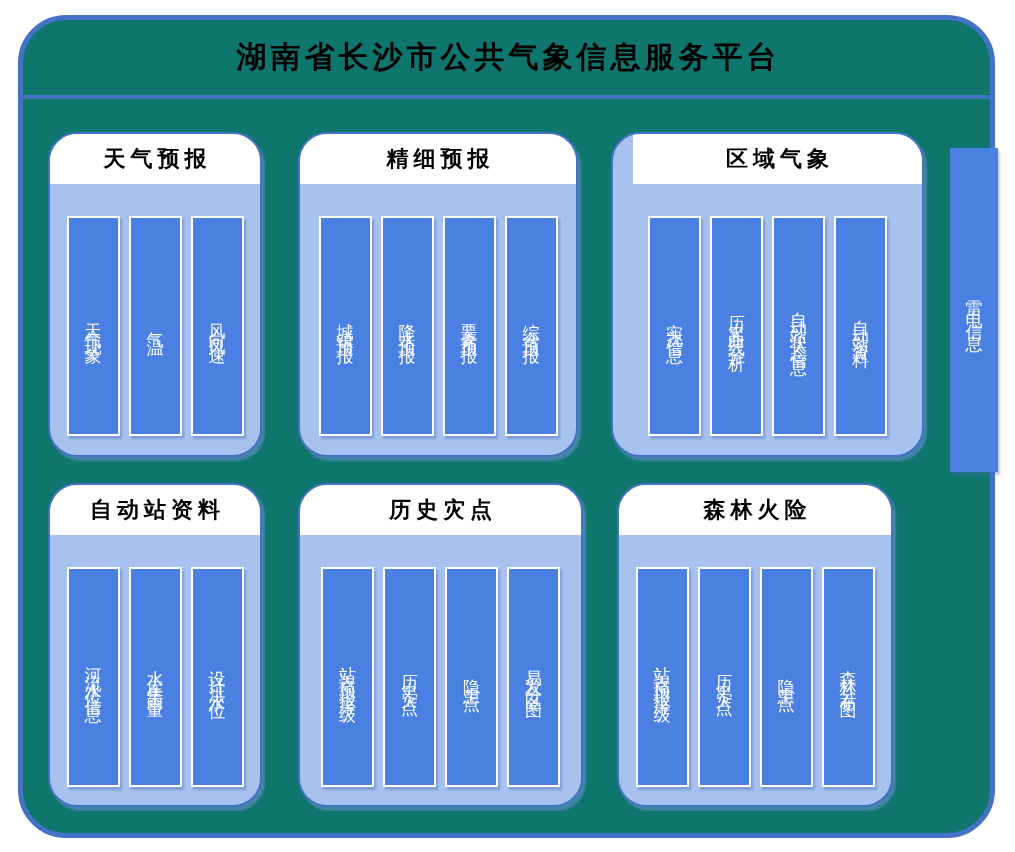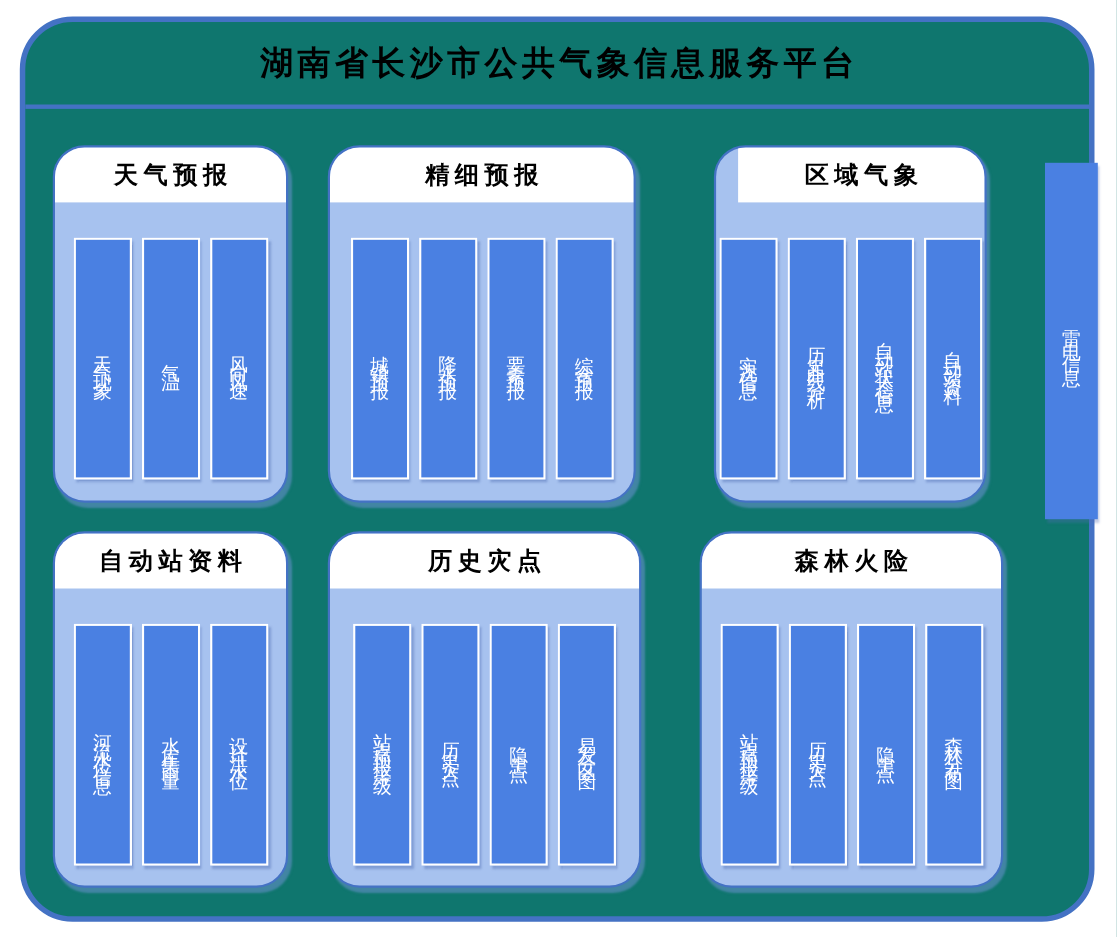--- a/index.html
+++ b/index.html
@@ -83,21 +83,21 @@
               <span class="vtext">降水预报</span>
             </div>
             <div class="bar">
               <span class="vtext">要素预报</span>
             </div>
             <div class="bar">
               <span class="vtext">综合预报</span>
             </div>
           </div>
         </section>
-        <section class="panel" style="left: 626px; top: 112px; width: 248px; height: 325px; padding-left: 20px;">
+        <section class="panel" style="left: 588px; top: 112px; width: 313px; height: 325px; padding-left: 20px;">
           <div class="panel-header">区域气象</div>
           <div class="panel-body">
             <div class="bar">
               <span class="vtext">实况信息</span>
             </div>
             <div class="bar">
               <span class="vtext">历史曲线分析</span>
             </div>
             <div class="bar">
               <span class="vtext">自动站状态信息</span>
@@ -131,21 +131,21 @@
               <span class="vtext">历史灾点</span>
             </div>
             <div class="bar">
               <span class="vtext">隐患点</span>
             </div>
             <div class="bar">
               <span class="vtext">易发分区图</span>
             </div>
           </div>
         </section>
-        <section class="panel" style="left: 594px; top: 463px; width: 276px; height: 324px; margin-left: 19px;">
+        <section class="panel" style="left: 594px; top: 463px; width: 276px; height: 324px;">
           <div class="panel-header">森林火险</div>
           <div class="panel-body">
             <div class="bar">
               <span class="vtext">站点预报等级</span>
             </div>
             <div class="bar">
               <span class="vtext">历史灾点</span>
             </div>
             <div class="bar">
               <span class="vtext">隐患点</span>

